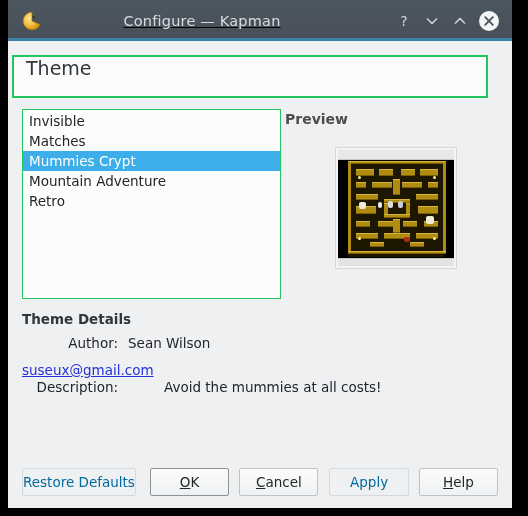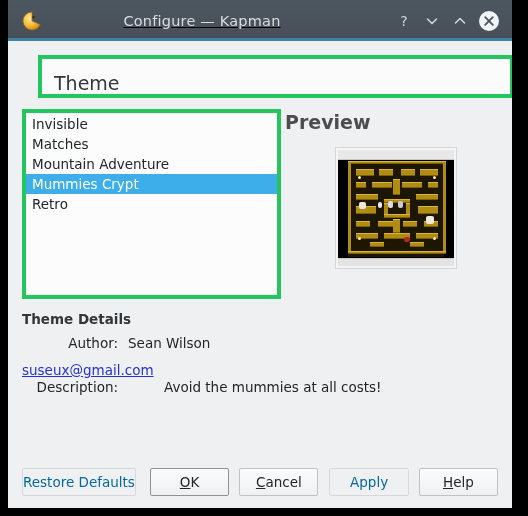--- a/index.html
+++ b/index.html
@@ -82,46 +82,46 @@
   
   #content {
     position: relative;
     height: 467px;
     background: #eff0f1;
     box-sizing: border-box;
   }
 
   #theme-header {
     position: absolute;
-    left: 30px;
+    left: 4px;
     top: 14px;
     width: 476px;
     height: 43px;
     background: #fbfbfb;
-    border: 4px solid #22c55e;
-    box-sizing: border-box;
-    display: flex;
-    align-items: flex-end;
+    border: 2px solid #22c55e;
+    box-sizing: border-box;
+    display: flex;
+    align-items: flex-start;
     padding-left: 12px;
   }
   #theme-header .hdr-text {
     font-size: 19px;
     color: #31363b;
     font-weight: 400;
   }
 
   
   #theme-list {
     position: absolute;
     left: 14px;
     top: 68px;
     width: 259px;
     height: 190px;
     background: #fcfcfc;
-    border: 4px solid #22c55e;
+    border: 1px solid #22c55e;
     box-sizing: border-box;
     overflow: hidden;
     padding-top: 1px;
   }
   .list-item {
     height: 20px;
     line-height: 20px;
     padding-left: 6px;
     font-size: 13.5px;
     color: #232629;
@@ -130,21 +130,21 @@
   .list-item.selected {
     background: #3daee9;
     color: #ffffff;
   }
 
   
   #preview-label {
     position: absolute;
     left: 277px;
     top: 70px;
-    font-size: 19px;
+    font-size: 14px;
     font-weight: bold;
     color: #4d4d4d;
   }
   #preview-box {
     position: absolute;
     left: 327px;
     top: 106px;
     width: 122px;
     height: 122px;
     background: #f4f4f4;
@@ -312,22 +312,22 @@
 
   <div id="content">
 
     <div id="theme-header">
       <span class="hdr-text">Theme</span>
     </div>
 
     <div id="theme-list">
       <div class="list-item">Invisible</div>
       <div class="list-item">Matches</div>
+      <div class="list-item selected" style="background: rgb(61, 174, 233);">Mummies Crypt</div>
       <div class="list-item">Mountain Adventure</div>
-      <div class="list-item selected" style="background: rgb(61, 174, 233);">Mummies Crypt</div>
       <div class="list-item">Retro</div>
     </div>
 
     <div id="preview-label">Preview</div>
 
     <div id="preview-box">
       <div id="preview-inner">
         <div id="preview-chrome-top"></div>
         <div id="preview-chrome-bottom"></div>
         <div id="preview-maze">

